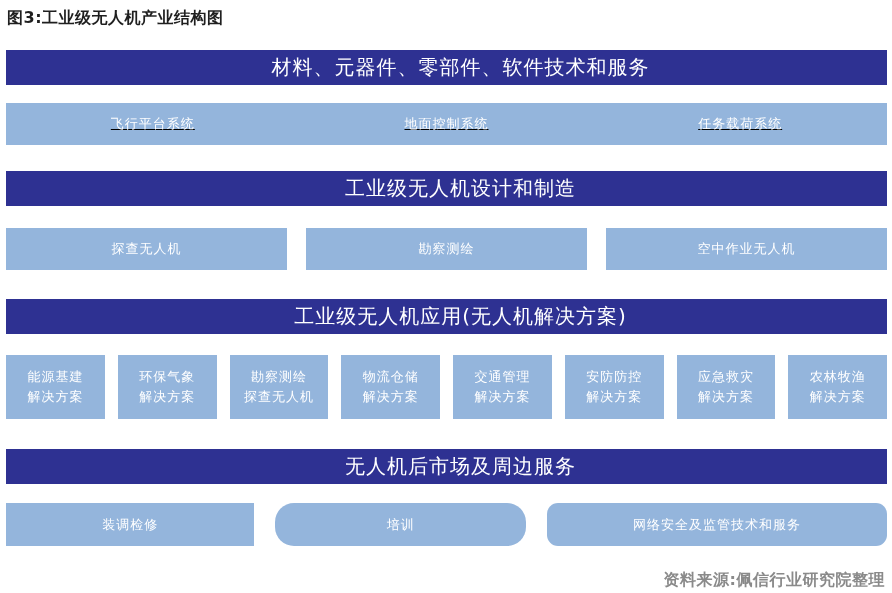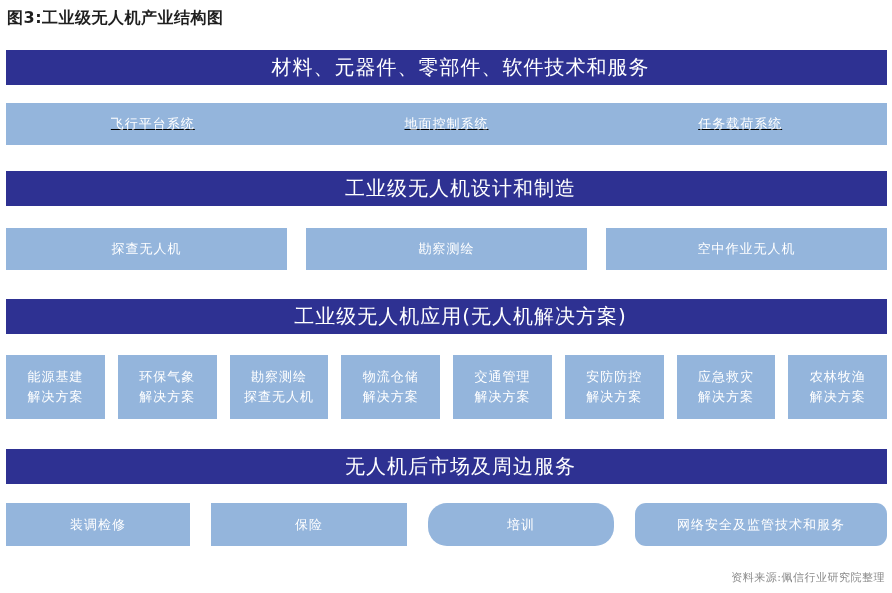--- a/index.html
+++ b/index.html
@@ -52,24 +52,25 @@
   .s3 .row{gap:13px;}  .s3 .node{height:64px;line-height:20px;}
   .s4 .row{gap:21px;font-family:Liberation Mono, monospace;}  .s4 .node{height:43px;}
   
   .s4 .node.w1{flex-grow:190;}
   .s4 .node.w2{flex-grow:202;}
   .s4 .node.w3{flex-grow:192;border-radius:19px;}
   .s4 .node.w4{flex-grow:260;border-radius:11px;}
   .source{
     margin-top:24px;
     text-align:right;
-    font-size:11px;
+    font-size:16px;
     color:var(--source-text,#8a8a8a);
     letter-spacing:.5px;
     padding-right:2px;
+    font-weight:bold;
   }
 </style>
 </head>
 <body>
 
 <div class="page">
 
   <div class="title">图3:工业级无人机产业结构图</div>
 
   <div class="section s1">
@@ -109,21 +110,20 @@
 解决方案</div>
       <div class="node">农林牧渔
 解决方案</div>
     </div>
   </div>
 
   <div class="section s4">
     <div class="bar">无人机后市场及周边服务</div>
     <div class="row">
       <div class="node w1">装调检修</div>
-      <div class="node w2">保险</div>
       <div class="node w3">培训</div>
       <div class="node w4">网络安全及监管技术和服务</div>
     </div>
   </div>
 
   <div class="source">资料来源:佩信行业研究院整理</div>
 
 </div>
 
 </body></html>

